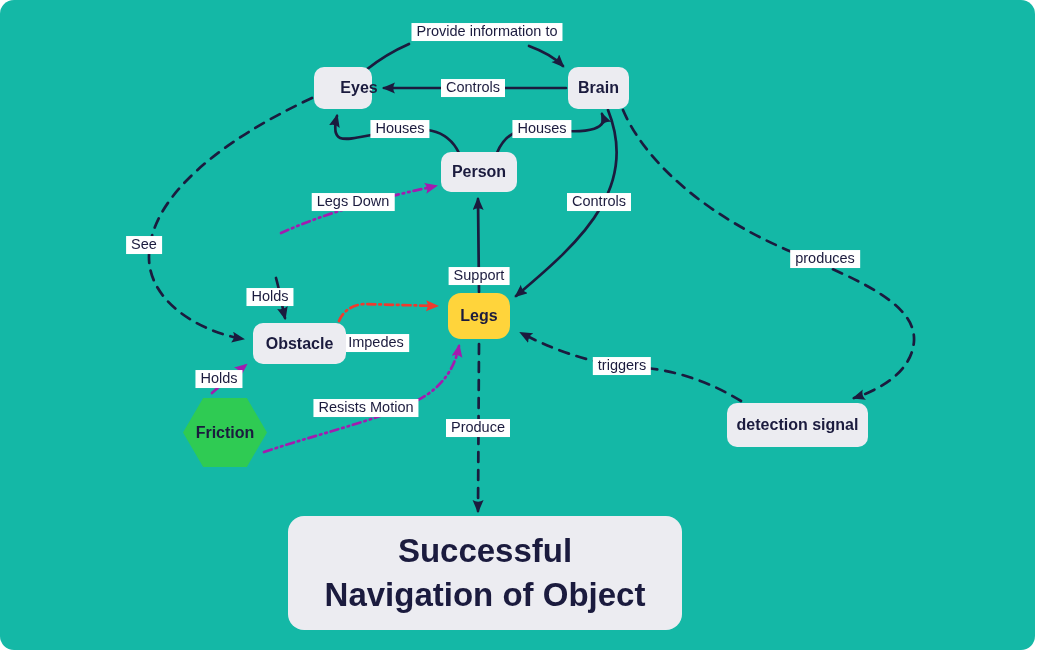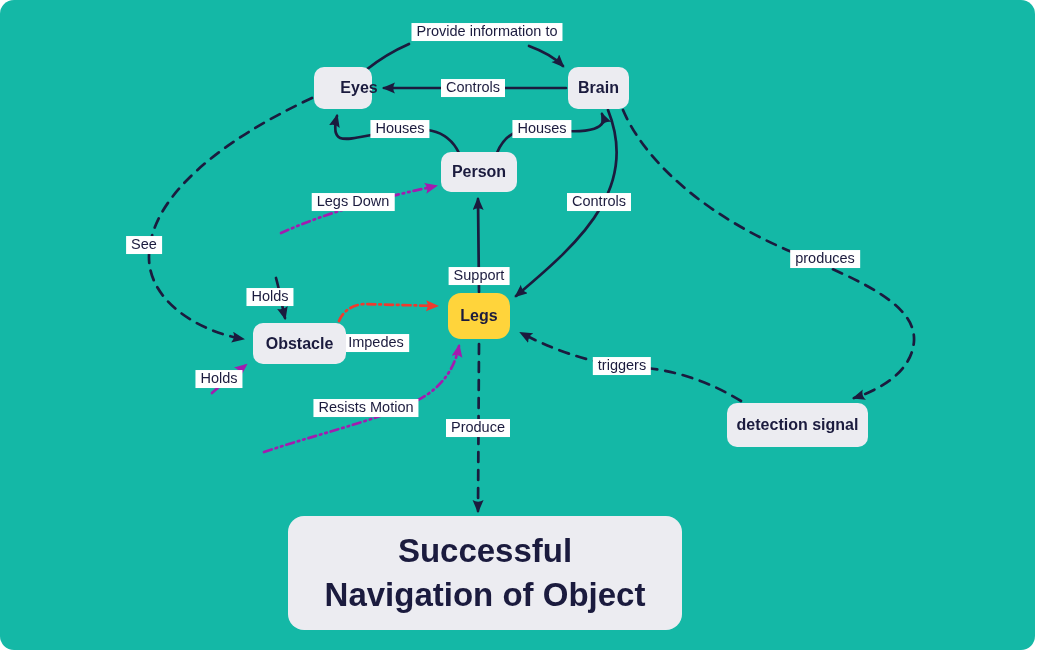--- a/index.html
+++ b/index.html
@@ -90,19 +90,20 @@
   <div class="edge-label" style="left:622px;top:366px;">triggers</div>
   <div class="edge-label" style="left:219px;top:379px;">Holds</div>
   <div class="edge-label" style="left:366px;top:408px;">Resists Motion</div>
   <div class="edge-label" style="left:478px;top:428px;">Produce</div>
 
   <div class="node" style="left:314px;top:67px;width:58px;height:42px;padding-left:32px;">Eyes</div>
   <div class="node" style="left:568px;top:67px;width:61px;height:42px;">Brain</div>
   <div class="node" style="left:441px;top:152px;width:76px;height:40px;">Person</div>
   <div class="node" style="left:253px;top:323px;width:93px;height:41px;">Obstacle</div>
   <div class="node yellow" style="left:448px;top:293px;width:62px;height:46px;">Legs</div>
+  <div class="node hex" style="left:183px;top:398px;width:84px;height:69px;">Friction</div>
   <div class="node" style="left:727px;top:403px;width:141px;height:44px;">detection signal</div>
   <div class="node goal" style="left:288px;top:516px;width:394px;height:114px;">
     <span>Successful</span>
     <span>Navigation of Object</span>
   </div>
 
 </div>
 
 </body></html>

